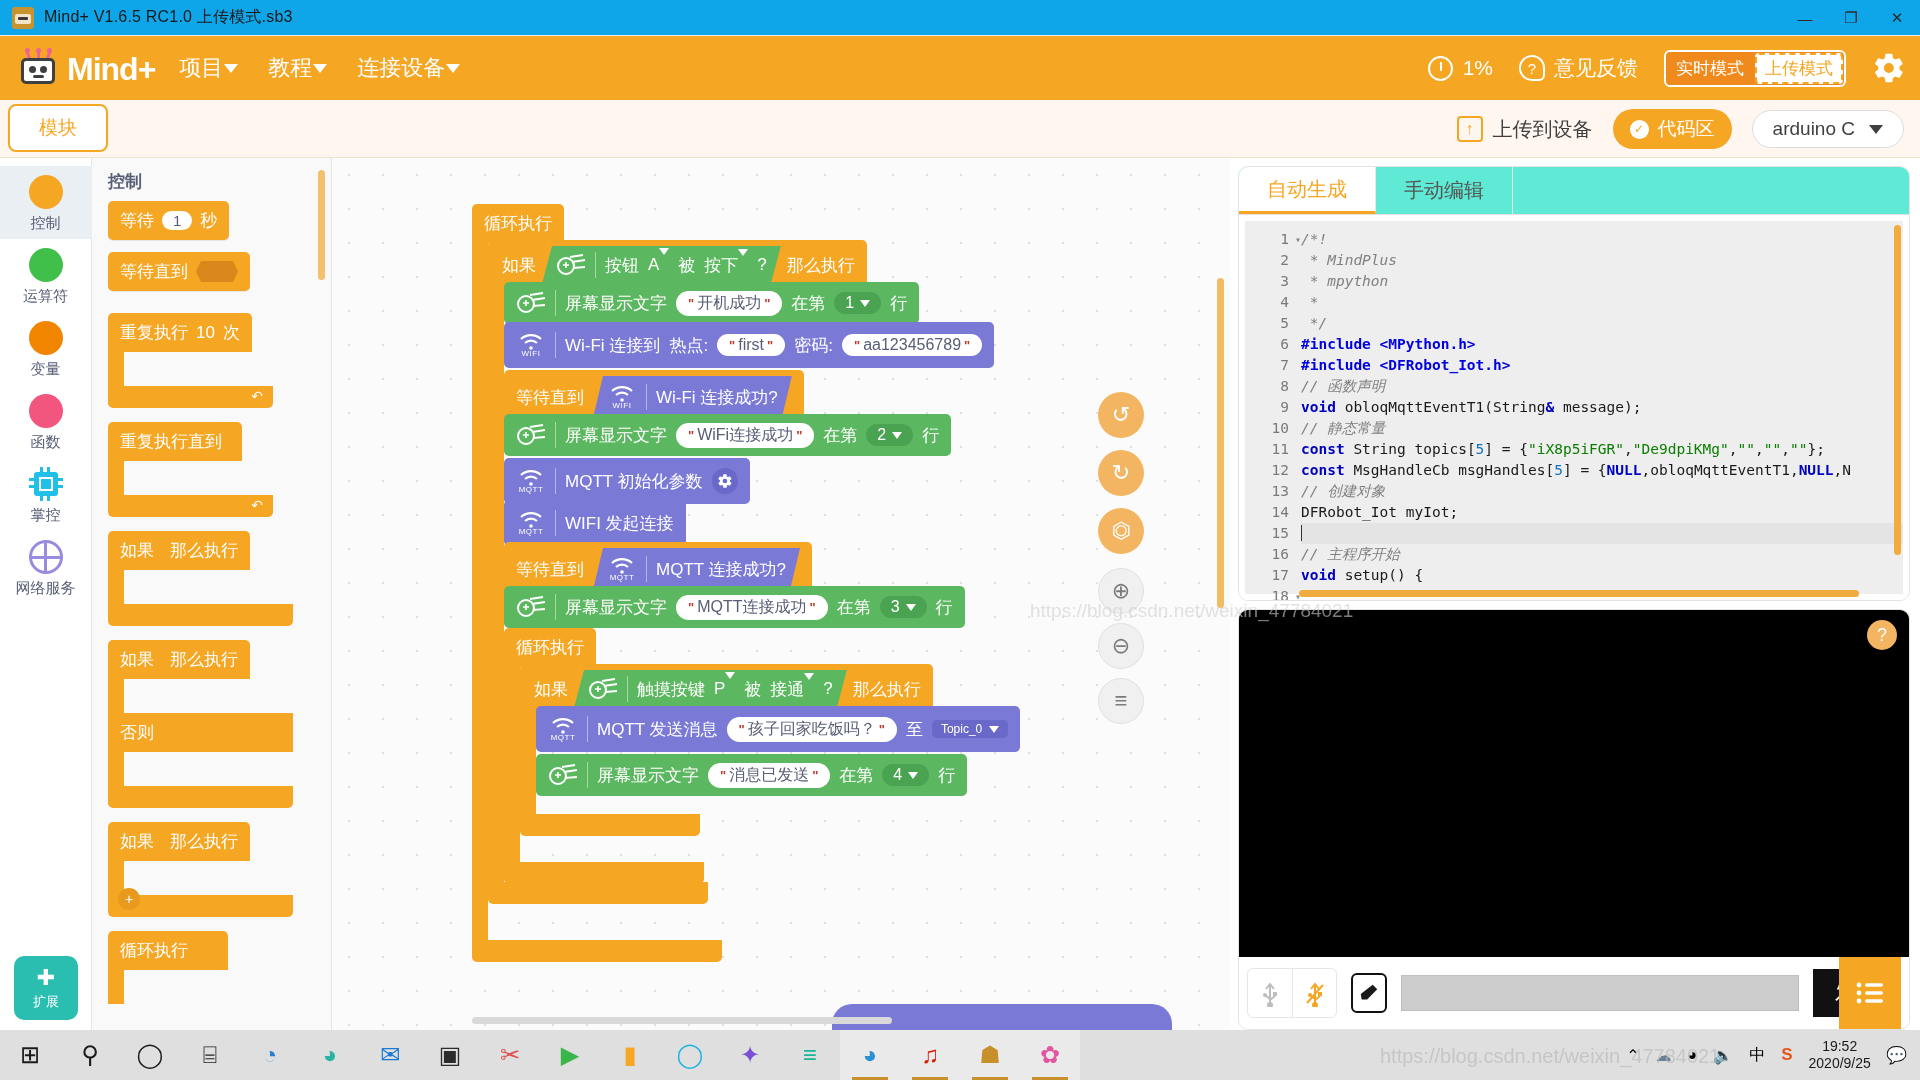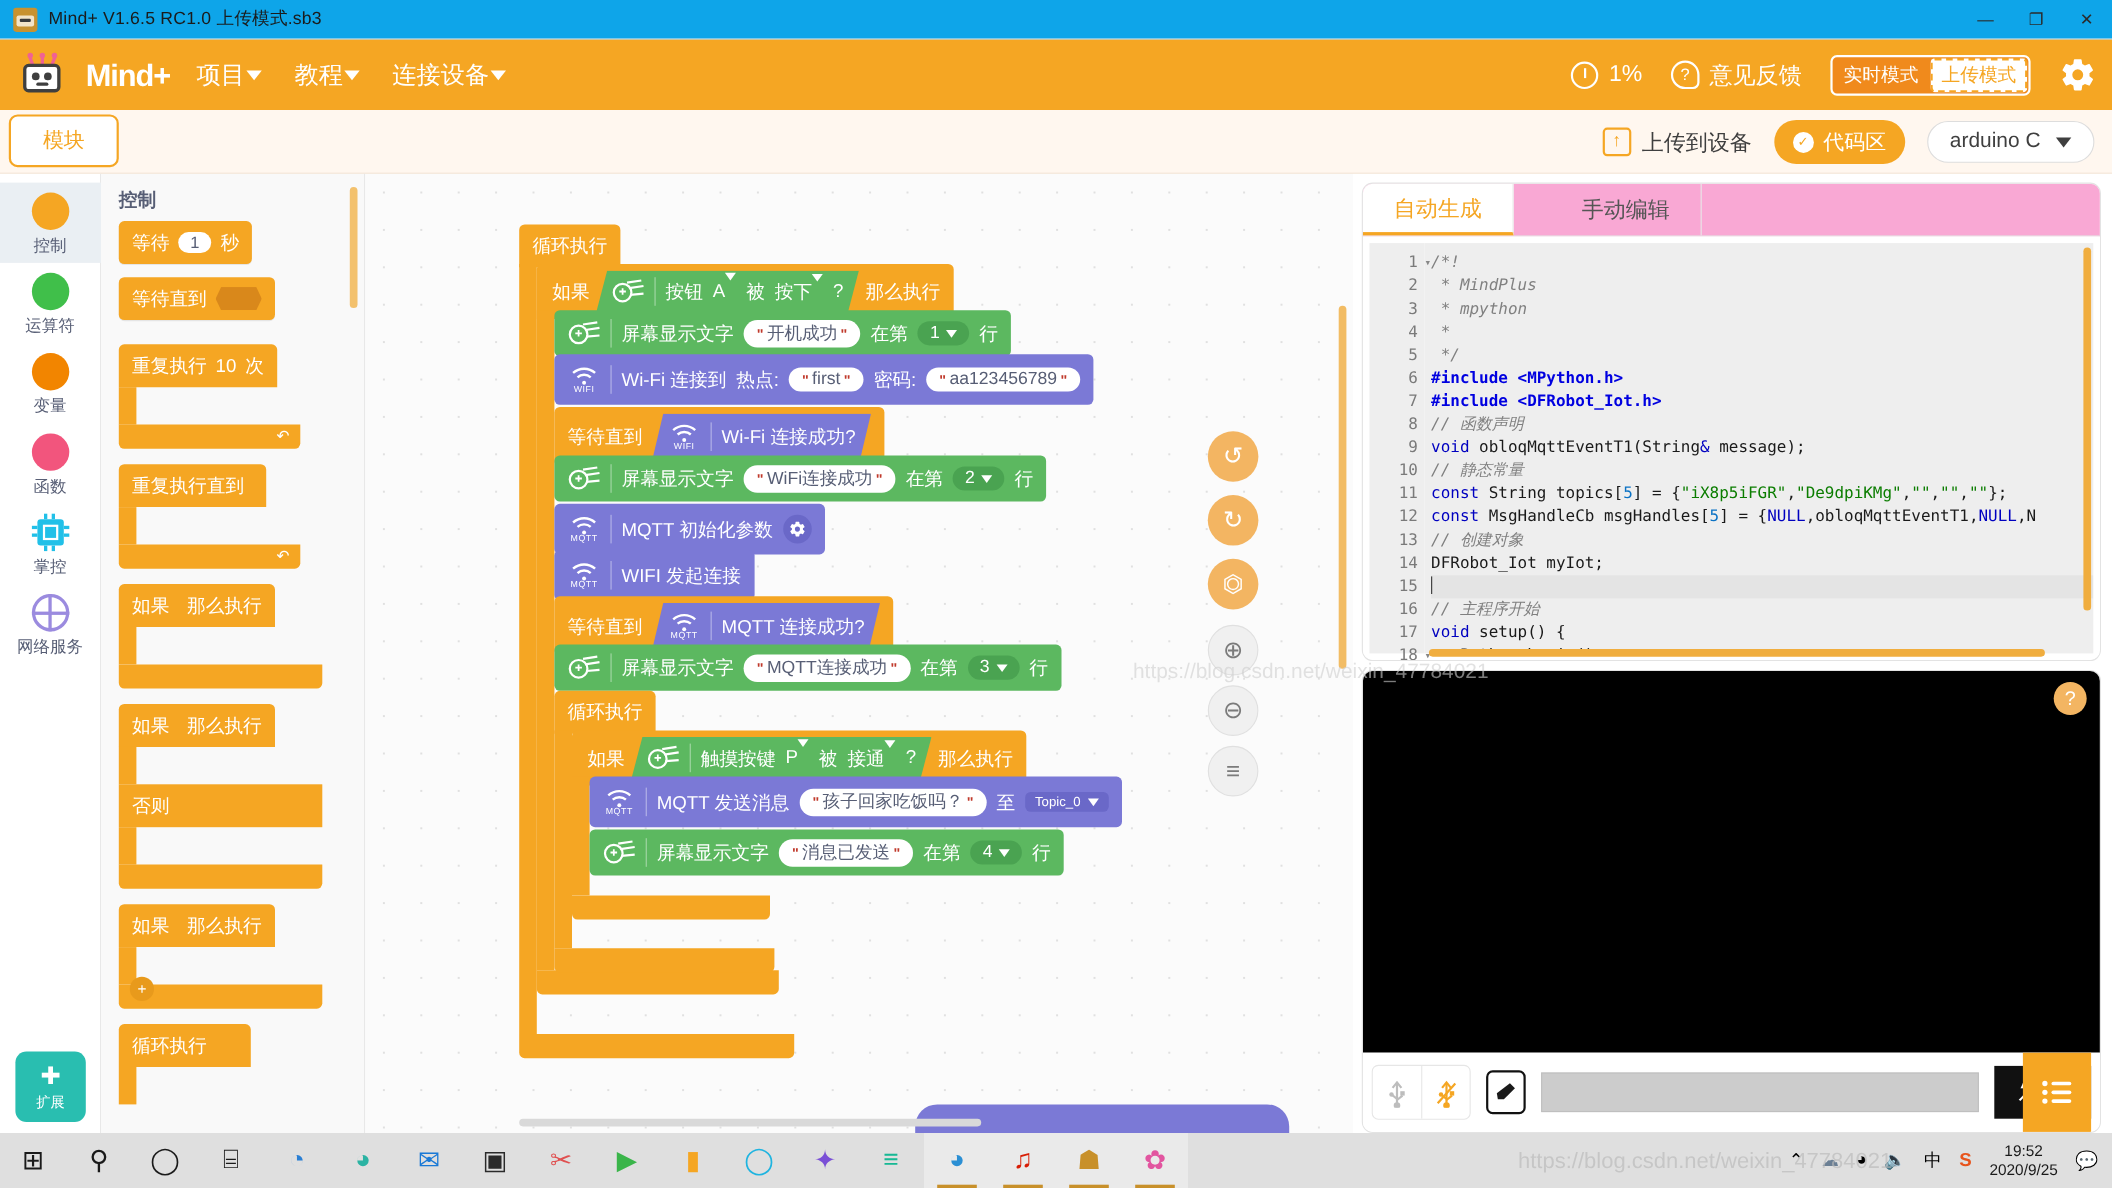--- a/index.html
+++ b/index.html
@@ -36,21 +36,21 @@
   .logo-robot .head { position:absolute; left:3px; top:8px; width:34px; height:26px;
      background:#fff; border-radius:5px; border:3px solid #3f3f3f; }
   .logo-robot .eye { position:absolute; top:16px; width:7px; height:7px; background:#3f3f3f; border-radius:50%;}
   .logo-robot .eye.l{ left:11px;} .logo-robot .eye.r{ left:22px;}
   .logo-robot .mouth{ position:absolute; left:15px; top:25px; width:11px; height:3px; background:#3f3f3f;border-radius:2px;}
   .logo-robot .ant { position:absolute; width:3px; height:9px; background:#f06292; top:1px;}
   .logo-robot .ant.a{left:9px; transform:rotate(-20deg);} .logo-robot .ant.b{left:19px;}
   .logo-robot .ant.c{left:29px; transform:rotate(20deg);}
   .logo-robot .dot { position:absolute; width:5px; height:5px; border-radius:50%; background:#f06292; top:-2px;}
   .logo-robot .dot.a{left:7px;} .logo-robot .dot.b{left:18px;} .logo-robot .dot.c{left:29px;}
-  .logo-text { font-size:28px; font-weight:bold; color:#fff; margin-left:20px; line-height:34px;
+  .logo-text { font-size:32px; font-weight:bold; color:#fff; margin-left:9px; line-height:34px;
      letter-spacing:-1px; }
   .menu { display:flex; align-items:center; gap: 30px; }
   .menu-item { font-size:22px; color:#fff; display:flex; align-items:center; gap:1px; cursor:pointer;}
   .caret { width:0;height:0;border-left:7px solid transparent;border-right:7px solid transparent;
      border-top:9px solid #fff; }
   .appbar-right { position:absolute; right:14px; top:0; height:64px; display:flex; align-items:center; gap:26px;}
   .prog { display:flex; align-items:center; gap:10px; font-size:21px; }
   .circ-icon { width:25px;height:25px;border:2px solid #fff;border-radius:50%; position:relative;}
   .circ-icon::after{content:"";position:absolute;left:10px;top:4px;width:2px;height:9px;background:#fff;}
   .feedback { display:flex; align-items:center; gap:9px; font-size:21px; }
@@ -170,33 +170,33 @@
   
   .fbtn { position:absolute; width:46px; height:46px; border-radius:50%; display:flex;
      align-items:center; justify-content:center; font-size:22px; }
   .fbtn.orange { background:#f3b562; color:#fff; }
   .fbtn.grey { background:#f0f0f0; color:#7b7b7b; border:1px solid #e0e0e0; }
 
   
   .rightpanel { width:690px; background:#fff; display:flex; flex-direction:column; }
   .code-card { margin:8px 10px 0 8px; border:1px solid #e3e3e3; border-radius:10px; overflow:hidden;
      height:435px; display:flex; flex-direction:column;}
-  .code-tabs { display:flex; height:48px; border-bottom:1px solid #e3e3e3; background:#f9a8d4;gap:34px;}
+  .code-tabs { display:flex; height:48px; border-bottom:1px solid #e3e3e3; background:#5eead4;}
   .ctab { padding:0 28px; display:flex; align-items:center; font-size:20px; color:#555;
      border-right:1px solid #e9e9e9;}
   .ctab.active { background:#fff; color:#f5a623; border-bottom:3px solid #f5a623; }
   .code-body { flex:1; display:flex; background:#fff; padding:6px; position:relative; overflow:hidden;}
   .gutter { background:#eeeeee; color:#7a7a7a; font-family:"DejaVu Sans Mono","Liberation Mono",monospace;
      font-size:14.5px; line-height:21px; padding:8px 6px 0 4px; text-align:right; width:50px; }
   .gutter div { position:relative; }
   .gutter .fold { position:absolute; right:-12px; color:#888; font-size:10px; }
   .code-lines { flex:1; background:#eeeeee; font-family:"DejaVu Sans Mono","Liberation Mono",monospace;
      font-size:14.5px; line-height:21px; padding:8px 0 0 6px; overflow:hidden; white-space:pre; }
   .code-lines .cm { color:#808080; font-style:italic; }
-  .code-lines .kw { color:#0000c0; font-weight:normal; }
+  .code-lines .kw { color:#0000c0; font-weight:bold; }
   .code-lines .pp { color:#0000e0; font-weight:bold; }
   .code-lines .st { color:#0b7d00; }
   .code-lines .num { color:#0b72c4; }
   .code-lines .pl { color:#1a1a1a; }
   .code-scroll { position:absolute; right:8px; top:10px; width:7px; height:330px; background:#f0ad3e;
      border-radius:4px;}
   .code-hscroll { position:absolute; left:60px; bottom:3px; height:7px; width:560px; background:#f0ad3e;
      border-radius:4px;}
 
   .term-card { margin:8px 10px 0 8px; border:1px solid #e3e3e3; border-radius:10px; overflow:hidden;

